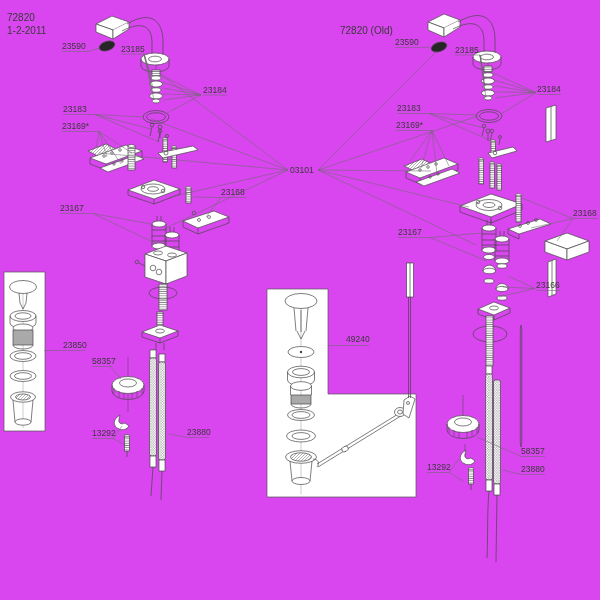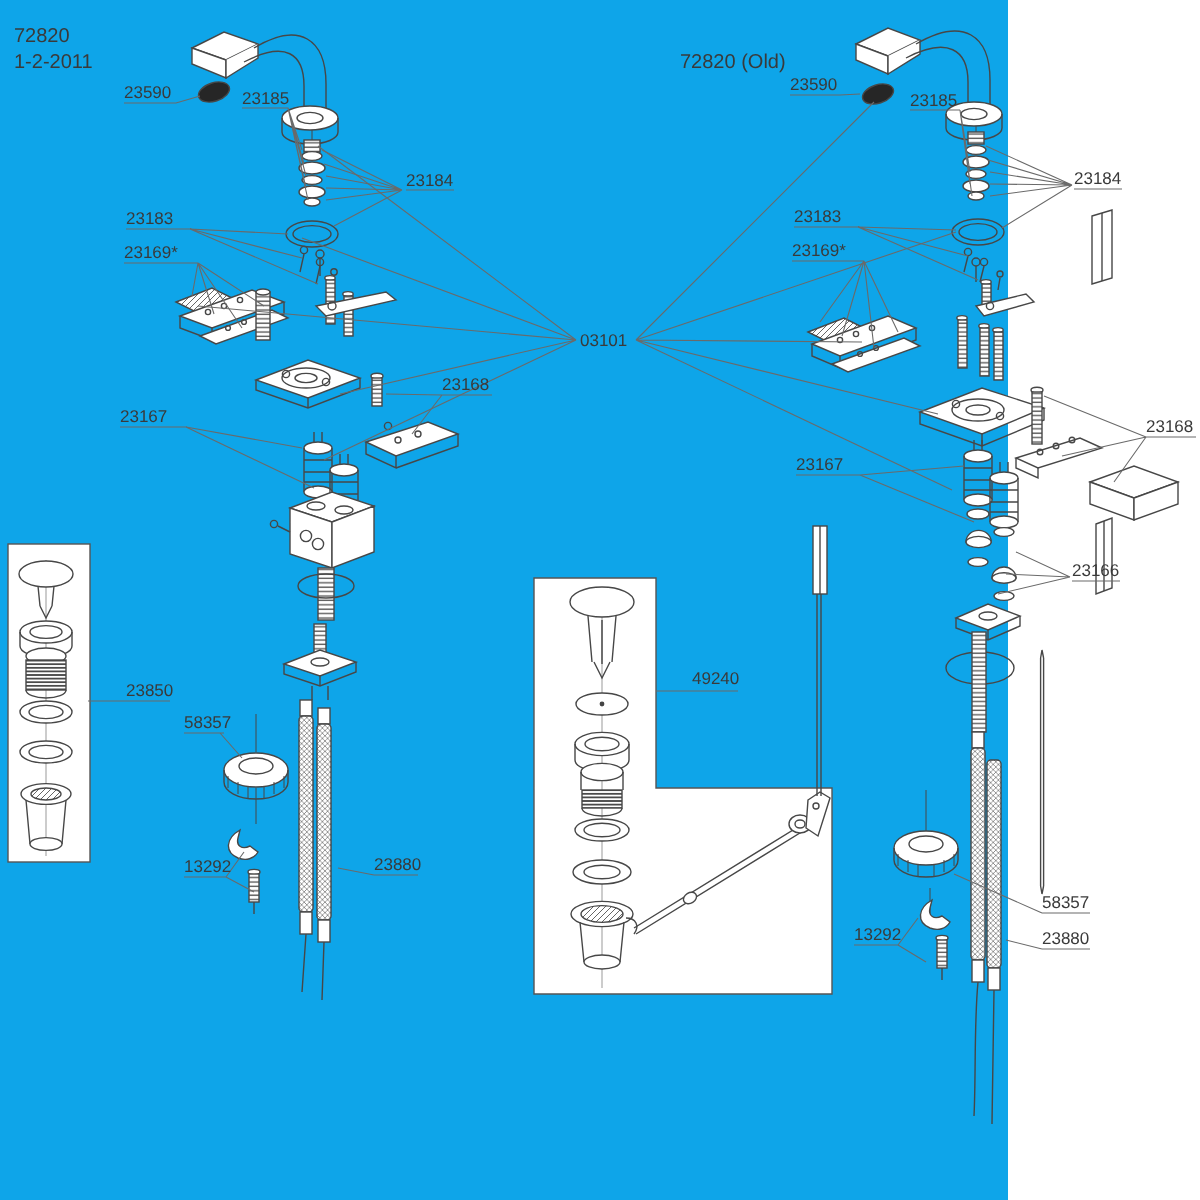--- a/index.html
+++ b/index.html
@@ -1,16 +1,16 @@
 <!DOCTYPE html>
 <html><head>
 <meta charset="utf-8">
 <style>
   html,body{margin:0;padding:0;background:#ffffff;width:600px;height:600px;overflow:hidden}
-  .canvas{width:504px;height:600px;position:relative;background:#0ea5e9}
+  .canvas{width:600px;height:600px;position:relative;background:#d946ef}
   svg{display:block}
   text{font-family:"Liberation Sans", sans-serif;fill:#3a3a3a}
   .lbl{font-size:8.5px}
   .ttl{font-size:10px}
 </style>
 </head>
 <body>
 
 <div class="canvas">
 <svg width="600" height="600" viewBox="0 0 600 600">

